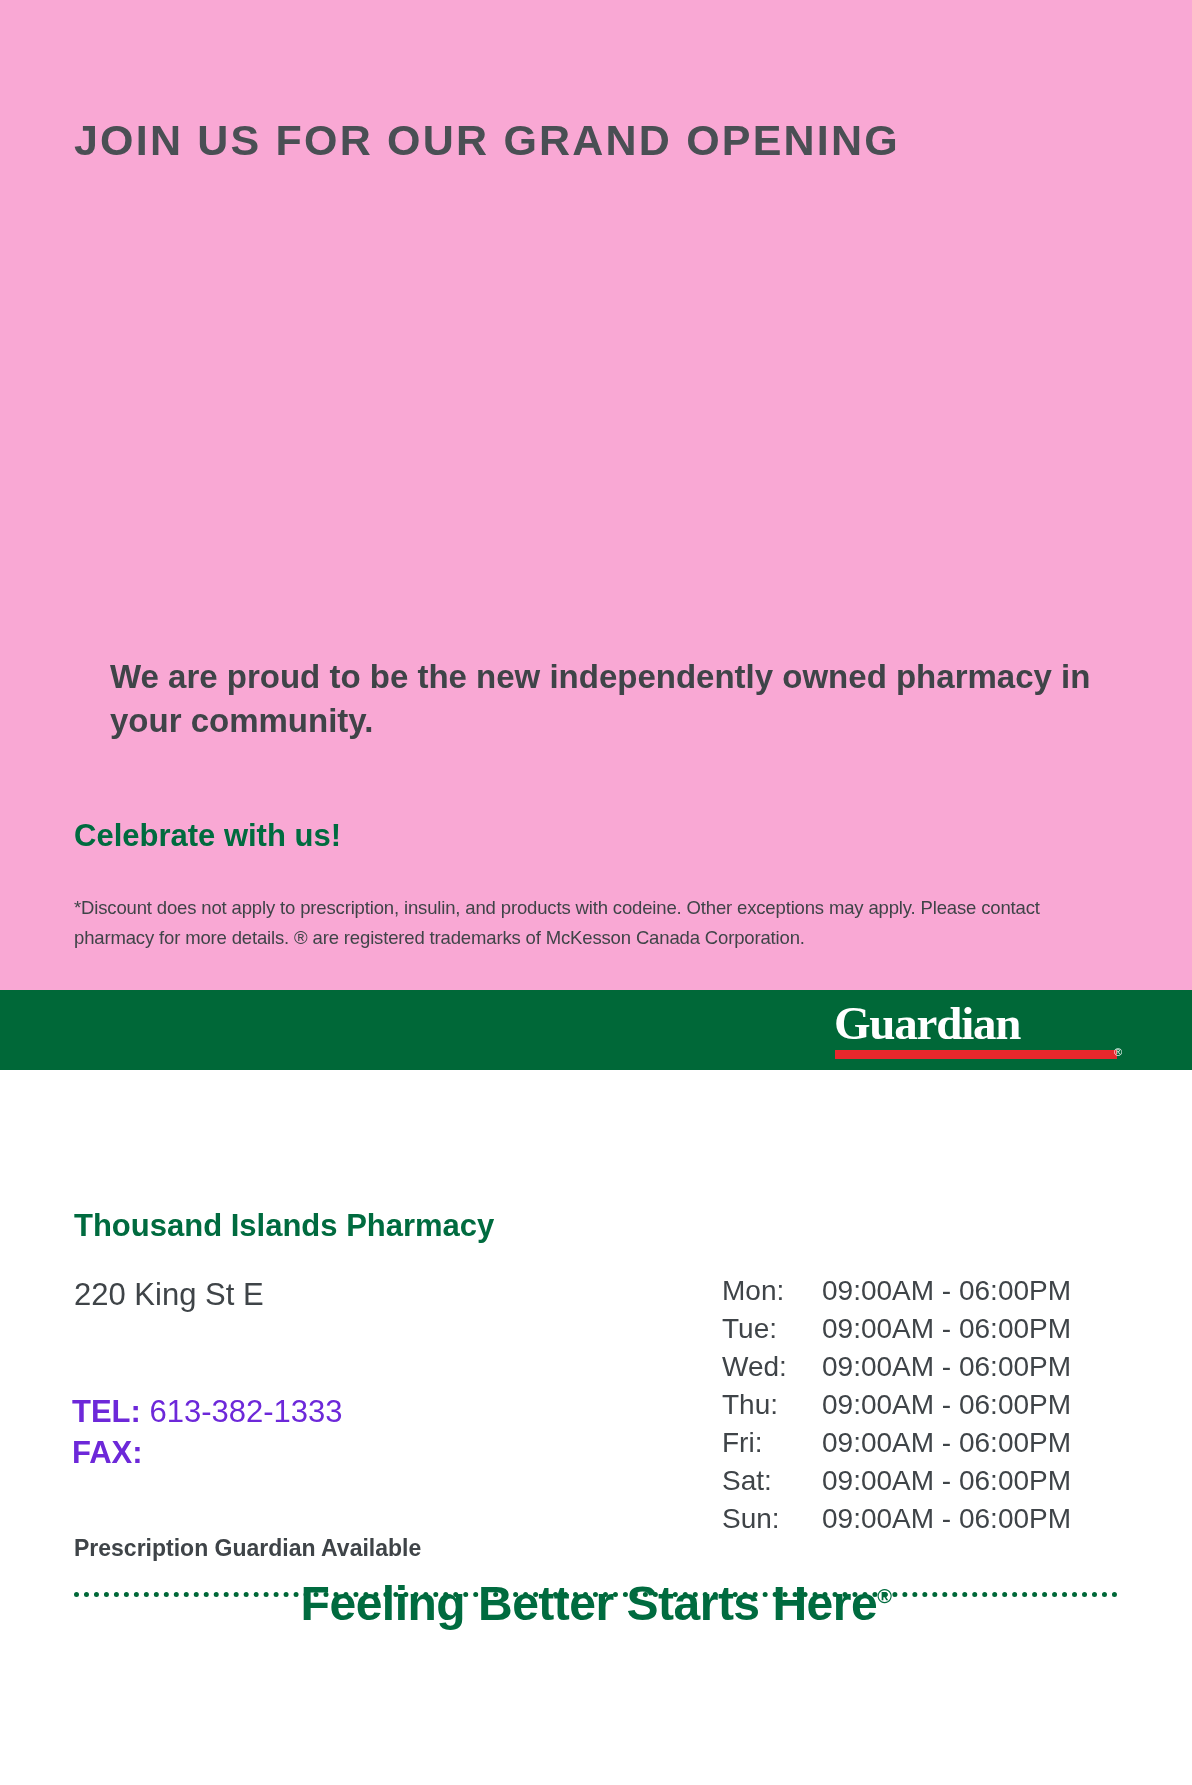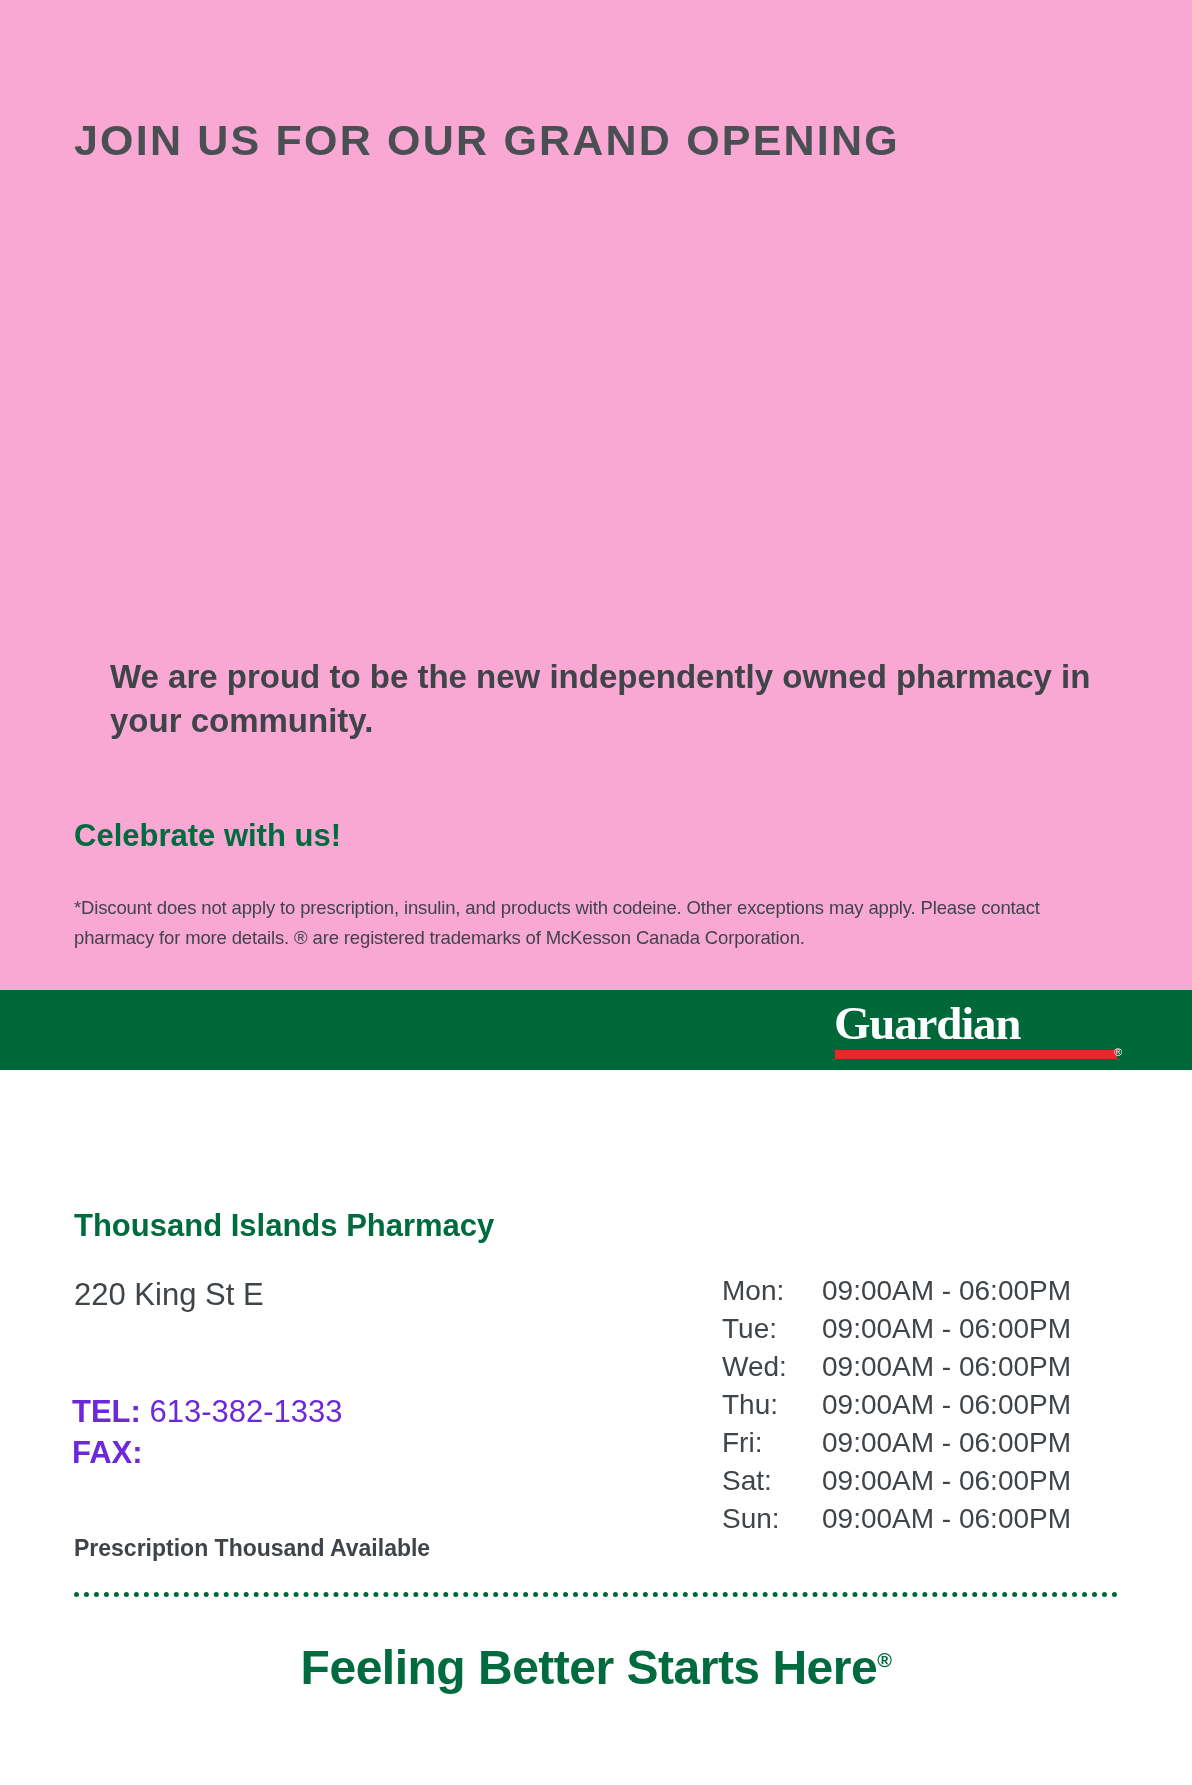--- a/index.html
+++ b/index.html
@@ -186,21 +186,21 @@
     top: 1592px;
     width: 1044px;
     height: 0;
     border-top: 5px dotted #006838;
   }
 
   
   .tagline {
     position: absolute;
     left: 0;
-    top: 1640px;
+    top: 1576px;
     width: 1192px;
     text-align: center;
     font-size: 48px;
     font-weight: bold;
     color: #006b3f;
     letter-spacing: -0.5px;
   }
   .tagline .reg-sup {
     font-size: 20px;
     vertical-align: super;
@@ -237,21 +237,21 @@
     <div>
       <span class="lbl">TEL:</span>
       <span>613-382-1333</span>
     </div>
     <div>
       <span class="lbl">FAX:</span>
       <span></span>
     </div>
   </div>
 
-  <div class="delivery">Prescription Thousand Available</div>
+  <div class="delivery">Prescription Guardian Available</div>
 
   <div class="hours">
     <div class="hours-row">
       <span class="hours-day">Mon:</span>
       <span class="hours-time">09:00AM - 06:00PM</span>
     </div>
     <div class="hours-row">
       <span class="hours-day">Tue:</span>
       <span class="hours-time">09:00AM - 06:00PM</span>
     </div>

